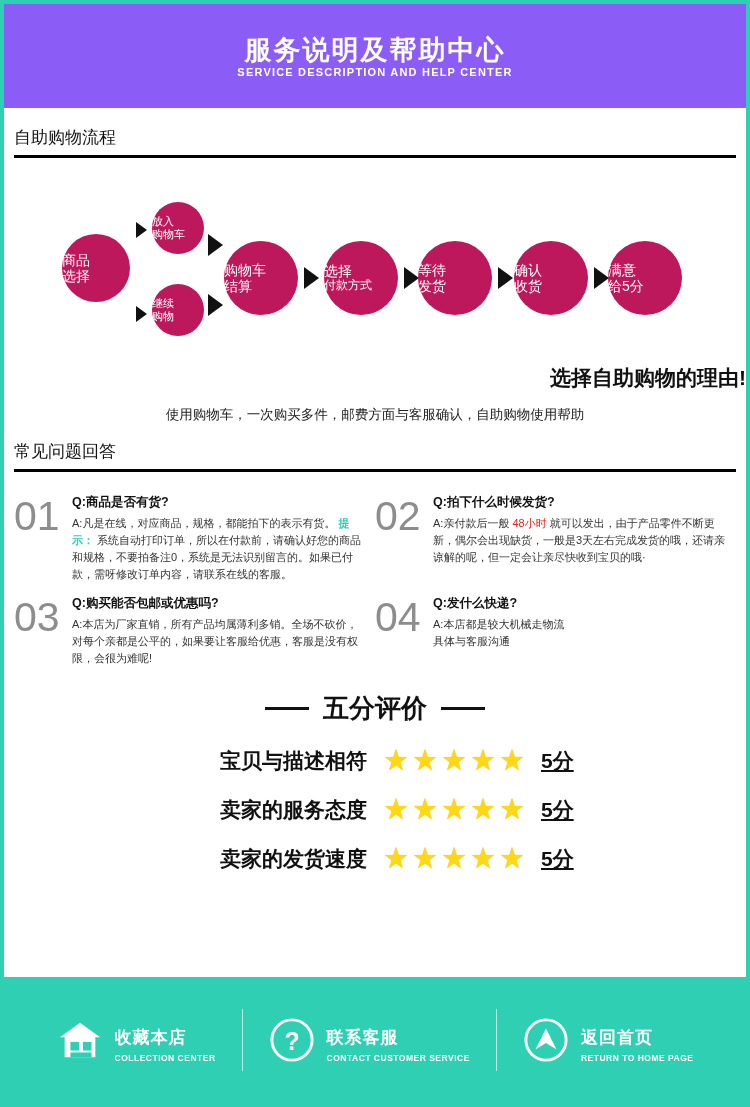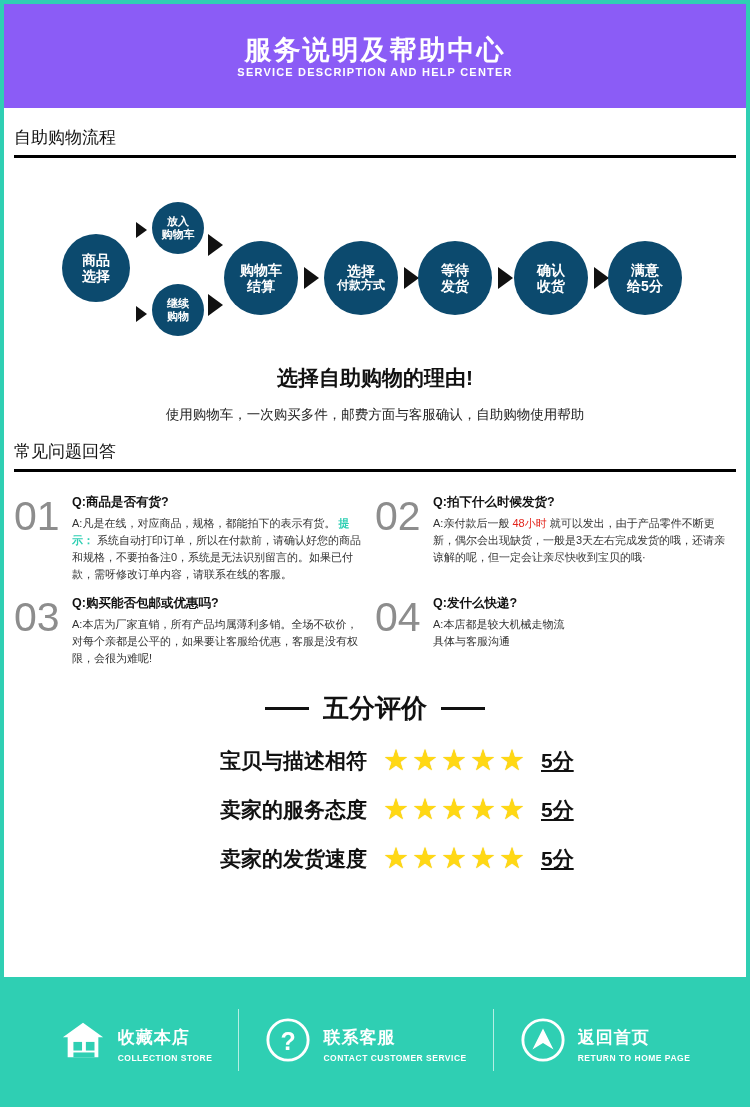--- a/index.html
+++ b/index.html
@@ -57,29 +57,29 @@
   .section-head.tight { margin-top: 16px; }
 
   
   .flow {
     margin-top: 40px;
     height: 160px;
     position: relative;
   }
   .bubble {
     position: absolute;
-    background: #0c4a6e;
+    background: #be185d;
     color: #fff;
     border-radius: 50%;
     display: flex;
     flex-direction: column;
-    align-items: center;
+    align-items: flex-start;
     justify-content: center;
     text-align: center;
-    font-weight: bold;
+    font-weight: normal;
     line-height: 1.15;
   }
   .b-main {
     width: 68px; height: 68px;
     font-size: 14px;
   }
   .b-small {
     width: 52px; height: 52px;
     font-size: 11px;
   }
@@ -95,21 +95,21 @@
     border-left: 15px solid #111;
   }
   .arrow.small {
     border-top-width: 8px;
     border-bottom-width: 8px;
     border-left-width: 11px;
   }
 
   
   .reason-title {
-    text-align: center;
+    text-align: right;
     font-size: 21px;
     font-weight: bold;
     color: #111;
     margin-top: 6px;
   }
   .reason-text {
     text-align: center;
     font-size: 13.5px;
     color: #222;
     margin-top: 14px;
@@ -395,21 +395,21 @@
       <span class="f-icon">
         <svg viewBox="0 0 48 48" width="46" height="46" aria-hidden="true">
           <path d="M24 6 L45 21 L40 21 L40 42 L8 42 L8 21 L3 21 Z" fill="#ffffff"></path>
           <rect x="14" y="26" width="9" height="9" fill="#2fcfb3"></rect>
           <rect x="27" y="26" width="9" height="9" fill="#2fcfb3"></rect>
           <rect x="14" y="37" width="22" height="5" fill="#2fcfb3"></rect>
         </svg>
       </span>
       <span>
         <span class="f-label-main" style="display:block">收藏本店</span>
-        <span class="f-label-sub" style="display:block">COLLECTION STORE</span>
+        <span class="f-label-sub" style="display:block">COLLECTION CENTER</span>
       </span>
     </div>
 
     <span class="f-sep"></span>
 
     <div class="f-item">
       <span class="f-icon">
         <svg viewBox="0 0 48 48" width="46" height="46" aria-hidden="true">
           <circle cx="24" cy="24" r="21" fill="none" stroke="#ffffff" stroke-width="3"></circle>
           <text x="24" y="34" font-size="26" font-family="Liberation Sans, sans-serif" font-weight="bold" fill="#ffffff" text-anchor="middle">?</text>

